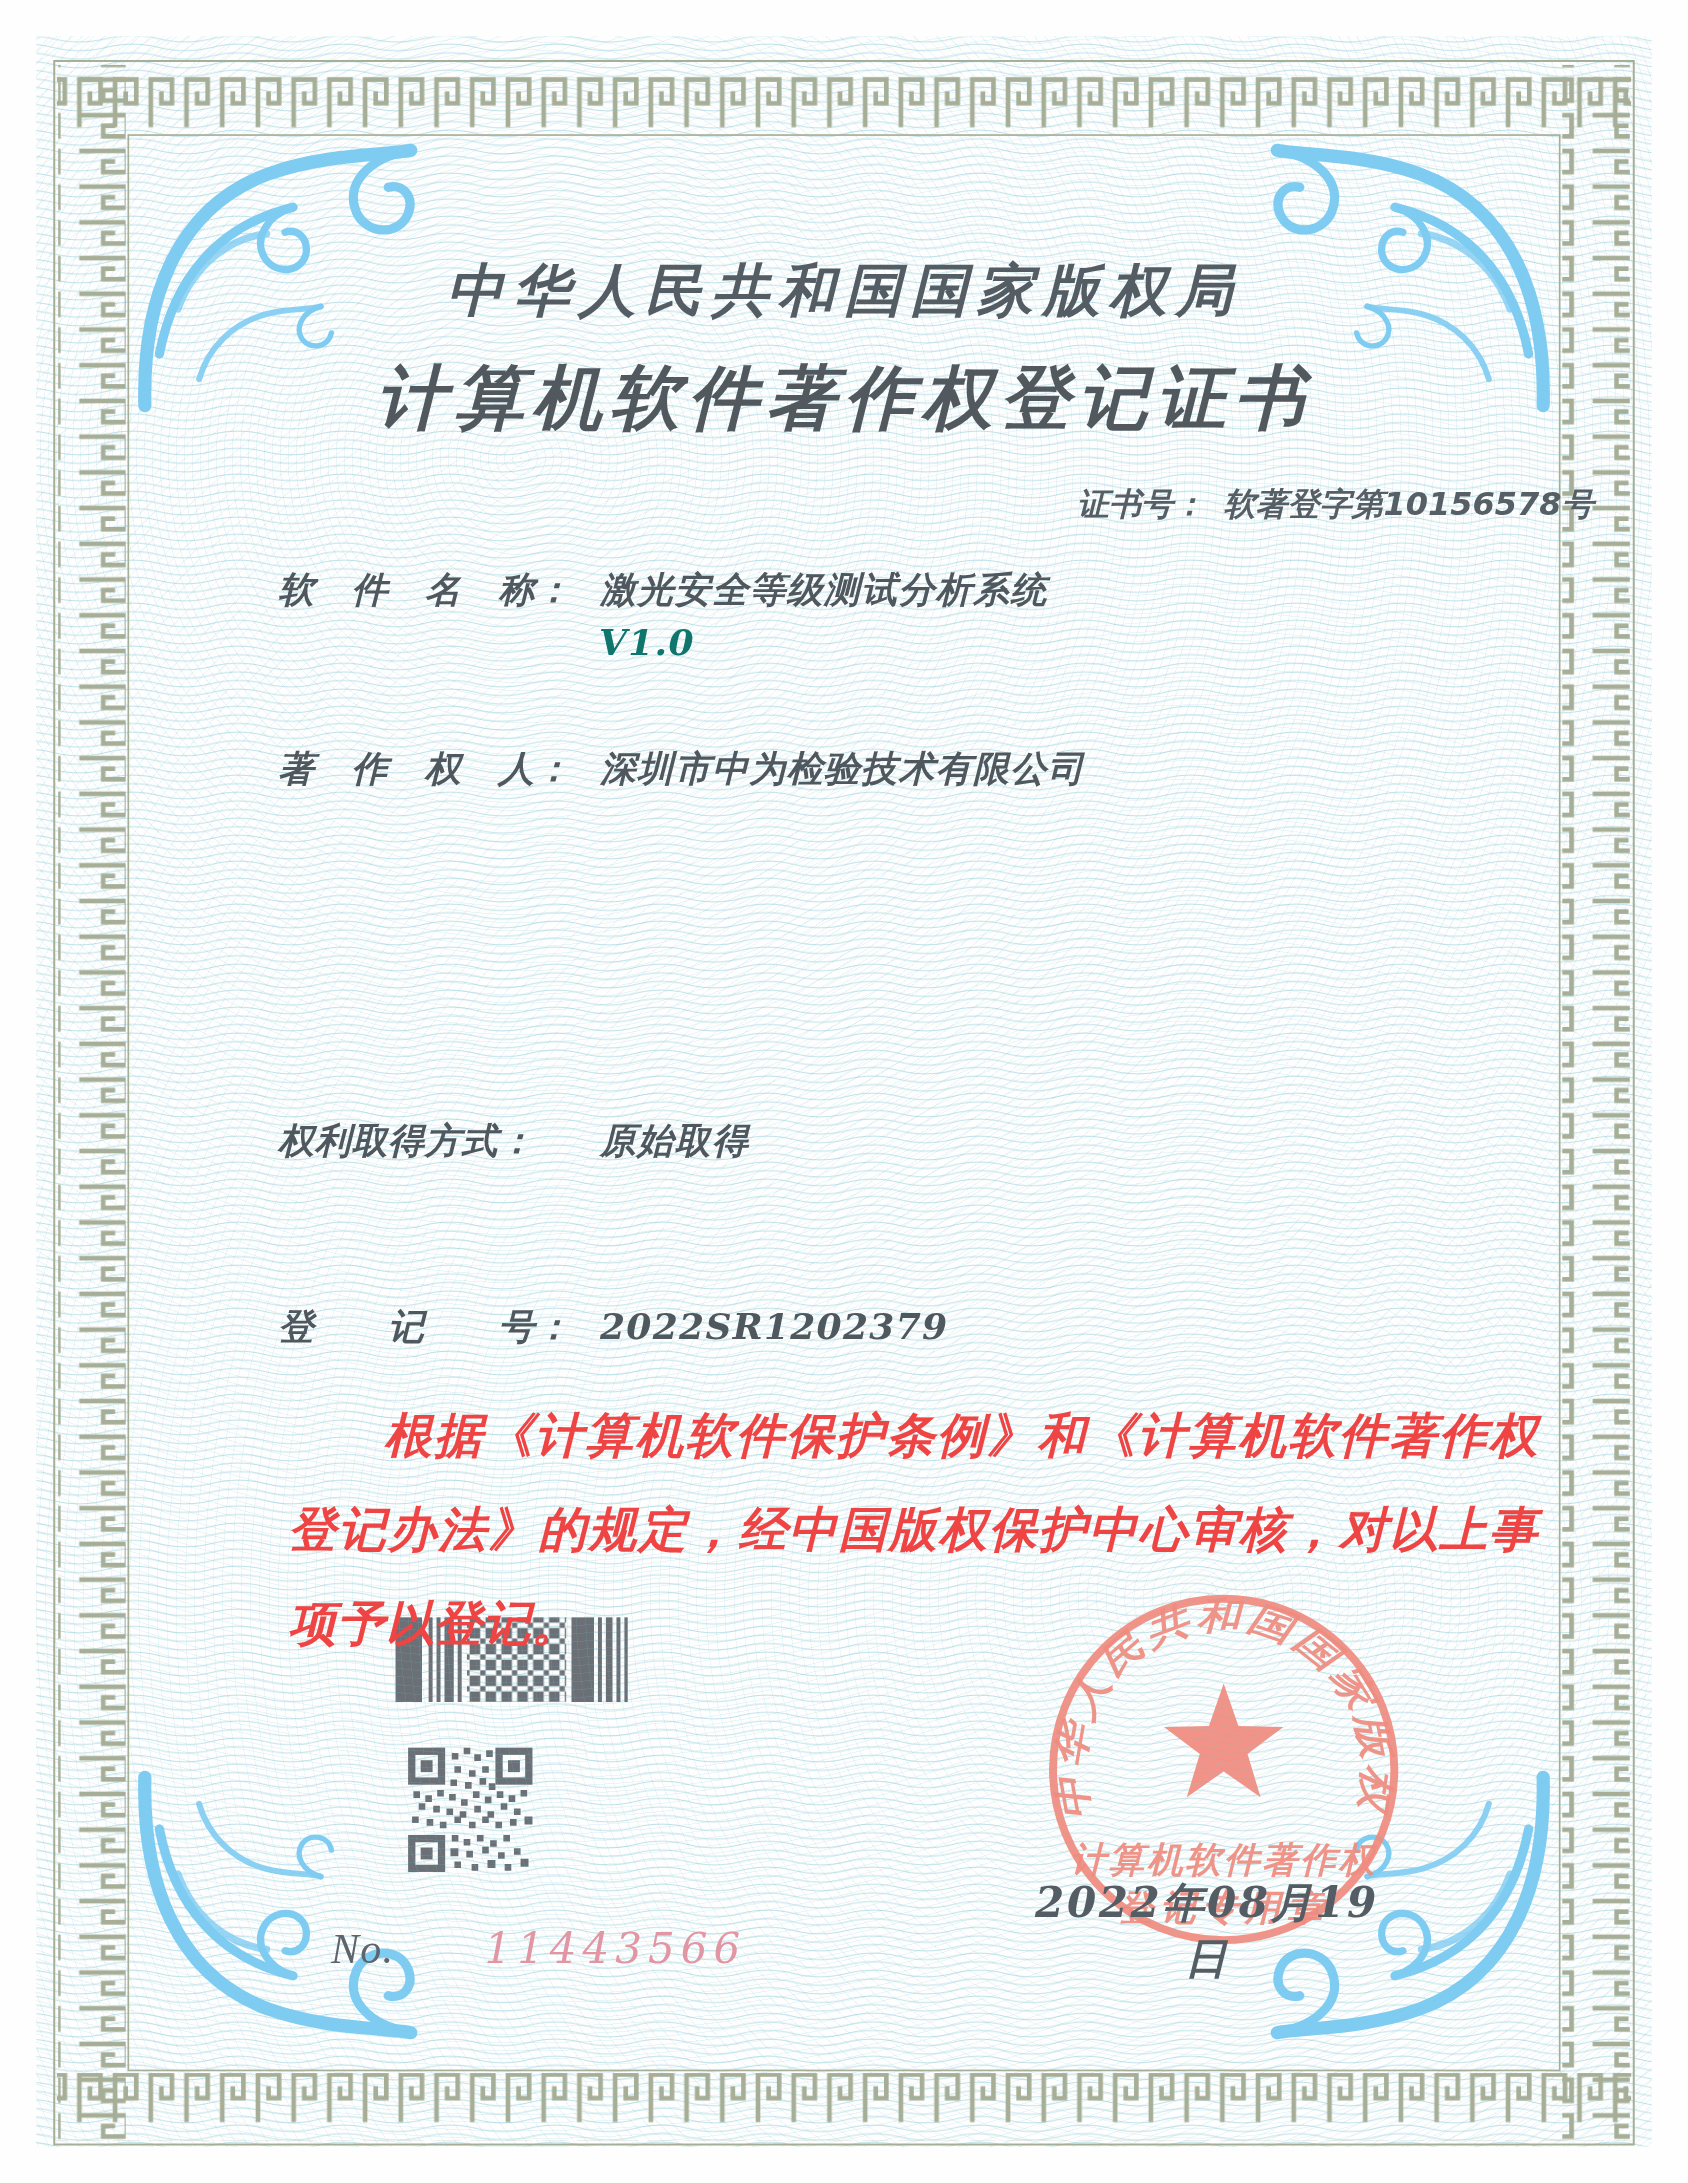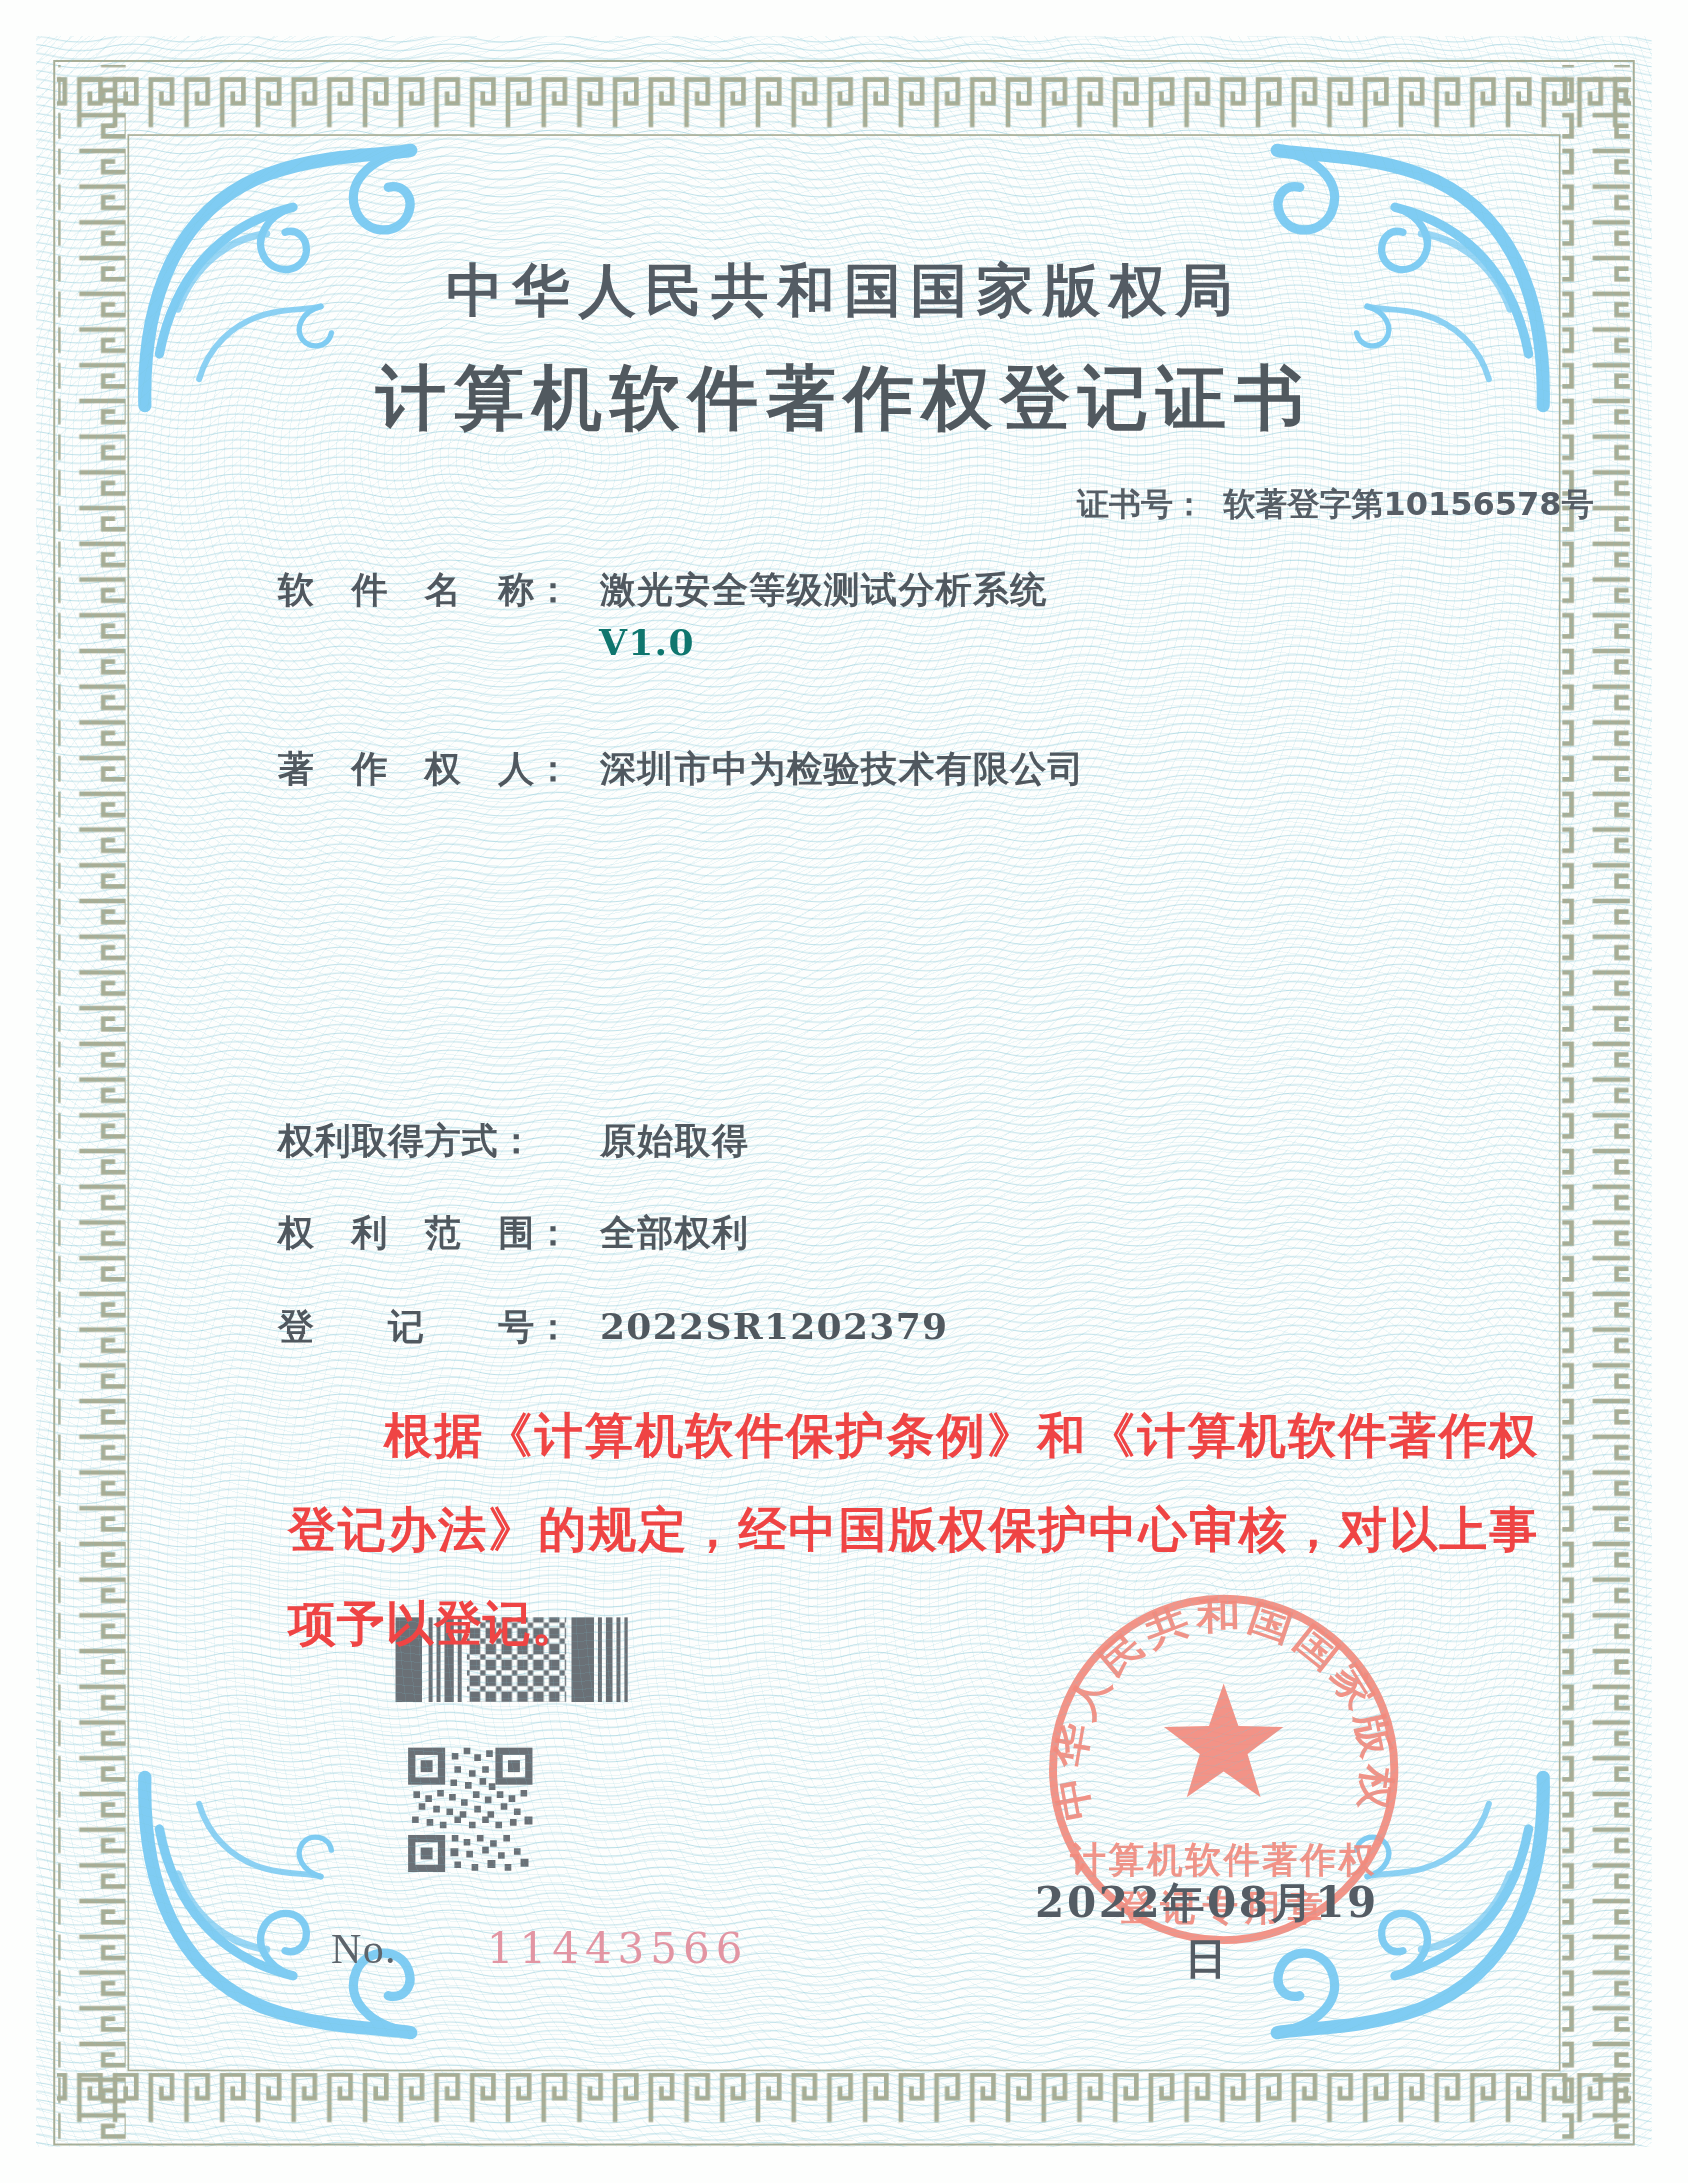--- a/index.html
+++ b/index.html
@@ -3,20 +3,21 @@
 <meta charset="utf-8">
 <style>
   html,body{margin:0;padding:0;background:#ffffff;}
   .page{
     position:relative;
     width:1688px;height:2183px;
     background:#fdfefd;
     overflow:hidden;
     font-family:"Liberation Serif", serif;
     color:#565e66;
+    font-style:italic;
   }
   
   .bg-svg{position:absolute;left:0;top:0;}
   .radial-overlay{
     position:absolute;left:36px;top:36px;right:36px;bottom:36px;
     background:
       repeating-radial-gradient(circle at 30% 20%, rgba(120,195,212,.14) 0 1px, transparent 1px 8px),
       repeating-radial-gradient(circle at 72% 74%, rgba(120,195,212,.12) 0 1px, transparent 1px 9.3px);
     pointer-events:none;
   }
@@ -199,23 +200,20 @@
   <div class="txt row r1">
     <span class="lbl">著　作　权　人：</span><span class="val">深圳市中为检验技术有限公司</span>
   </div>
 
 
 
   <div class="txt row r4">
     <span class="lbl">权利取得方式：</span><span class="val">原始取得</span>
   </div>
 
-  <div class="txt row r5">
-    <span class="lbl">权　利　范　围：</span><span class="val">全部权利</span>
-  </div>
 
   <div class="txt row r6">
     <span class="lbl">登　　记　　号：</span><span class="val">2022SR1202379</span>
   </div>
 
   <div class="paragraph">根据《计算机软件保护条例》和《计算机软件著作权登记办法》的规定，经中国版权保护中心审核，对以上事项予以登记。</div>
 
   <div class="serial">
     <span>No.</span><span class="num">11443566</span>
   </div>

